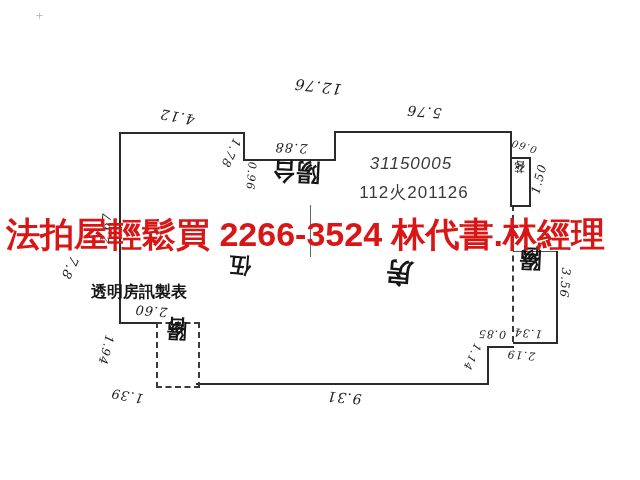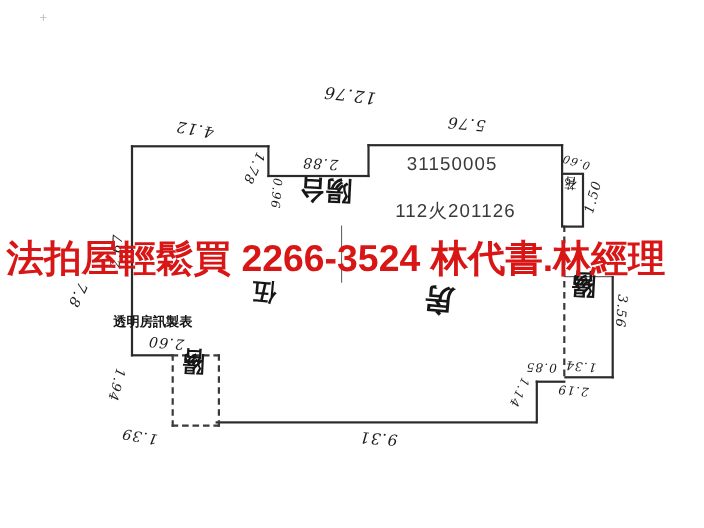--- a/index.html
+++ b/index.html
@@ -76,20 +76,20 @@
       <span class="lbl hand" style="left: 528px; top: 333px; font-size: 11px; transform: translate(-50%, -50%) rotate(185deg);">1.34</span>
       <span class="lbl hand" style="left: 472px; top: 357px; font-size: 11px; transform: translate(-50%, -50%) rotate(115deg);">1.14</span>
       <span class="lbl hand" style="left: 521px; top: 355px; font-size: 11px; transform: translate(-50%, -50%) rotate(185deg);">2.19</span>
       <span class="lbl hand" style="left: 565px; top: 283px; font-size: 12px; transform: translate(-50%, -50%) rotate(95deg);">3.56</span>
       <span class="lbl cjk" style="left: 296px; top: 172px; font-size: 24px; font-weight: 700; transform: translate(-50%, -50%) rotate(183deg);">陽台</span>
       <span class="lbl cjk" style="left: 240px; top: 265px; font-size: 22px; font-weight: 700; transform: translate(-50%, -50%) rotate(185deg);">伍</span>
       <span class="lbl cjk" style="left: 400px; top: 272px; font-size: 27px; font-weight: 700; transform: translate(-50%, -50%) rotate(185deg);">房</span>
       <span class="lbl cjk vert" style="left: 529px; top: 286px; font-size: 22px; font-weight: 700; transform: translate(-50%, -50%) rotate(183deg);">陽台</span>
       <span class="lbl cjk vert" style="left: 175px; top: 354px; font-size: 20px; font-weight: 700; transform: translate(-50%, -50%) rotate(183deg);">陽台</span>
       <span class="lbl cjk vert" style="left: 519px; top: 181px; font-size: 11px; transform: translate(-50%, -50%) rotate(185deg);">花台</span>
-      <span class="lbl mono" style="left: 411px; top: 149px; font-size: 17px; transform: translate(-50%, -50%) rotate(0deg);">31150005</span>
+      <span class="lbl mono" style="left: 411px; top: 163px; font-size: 17px; transform: translate(-50%, -50%) rotate(0deg); font-style: italic;">31150005</span>
       <span class="lbl mono" style="left: 414px; top: 192px; font-size: 17px; transform: translate(-50%, -50%) rotate(0deg);">112火201126</span>
-      <span class="lbl cjk" style="left: 139px; top: 292px; font-size: 12px; font-weight: 700; transform: translate(-50%, -50%) rotate(0deg); text-align: right;">透明房訊製表</span>
+      <span class="lbl cjk" style="left: 139px; top: 292px; font-size: 16px; font-weight: 700; transform: translate(-50%, -50%) rotate(0deg); text-align: right;">透明房訊製表</span>
     </div>
 
   <div id="banner" style="color: rgb(216, 22, 22);">法拍屋輕鬆買  2266-3524  林代書.林經理</div>
 
 </div>
 
 </body></html>

